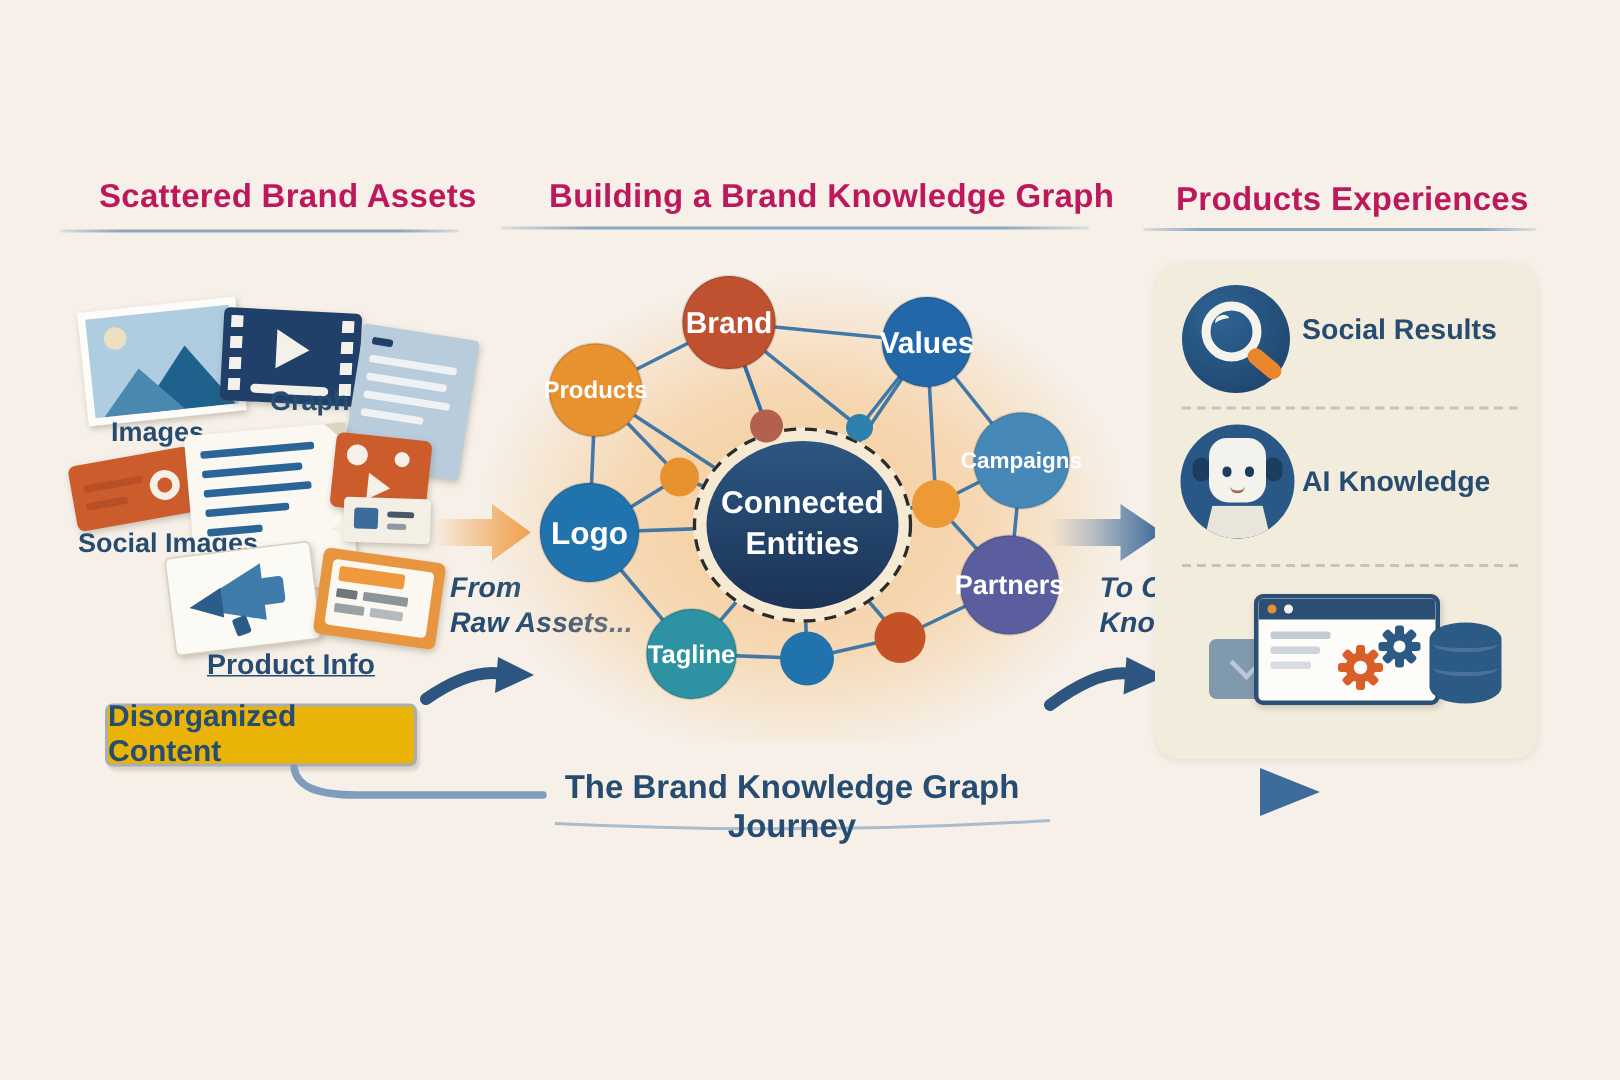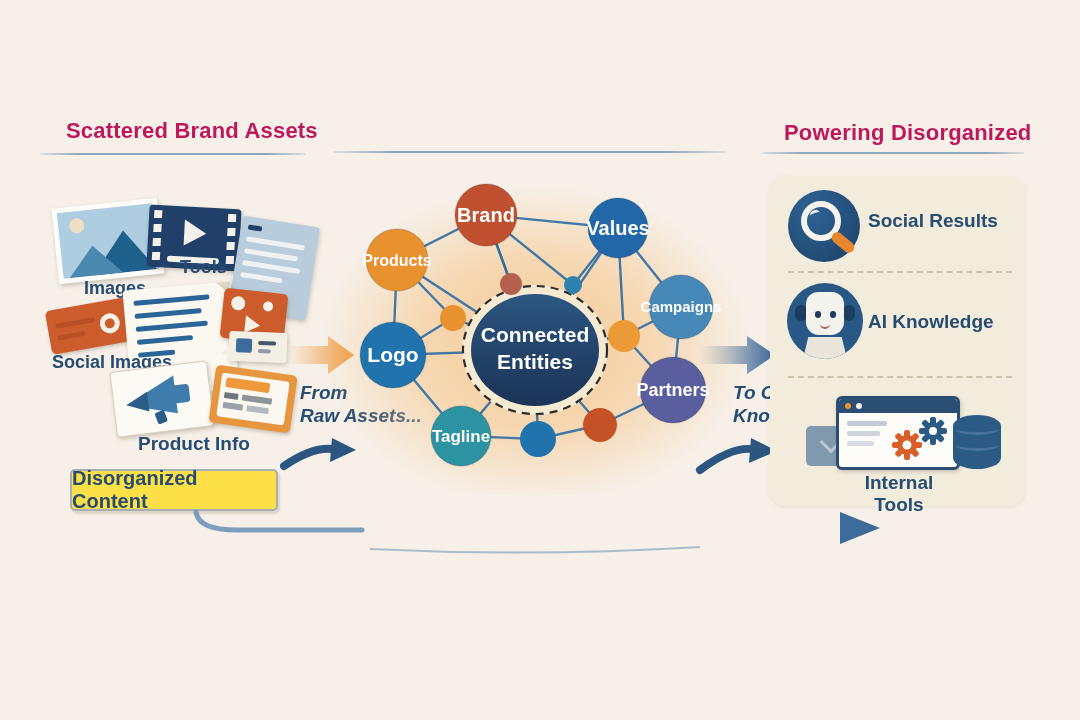--- a/index.html
+++ b/index.html
@@ -51,21 +51,21 @@
 
   .mega-card{left:113px;top:366px;width:96px;height:64px;transform:rotate(-7deg);background:#fcfaf4;border:1px solid #d8d0c0;border-radius:4px;}
   .info-card{left:212px;top:370px;width:82px;height:58px;transform:rotate(8deg);background:#e8953f;border-radius:5px;}
   .info-inner{position:absolute;left:7px;top:7px;right:7px;bottom:7px;background:#fbf8f1;border-radius:3px;overflow:hidden;}
   .ii-bar{position:absolute;left:5px;top:4px;width:44px;height:10px;background:#ee9a3c;border-radius:2px;}
   .ii-a{position:absolute;left:5px;top:19px;width:14px;height:6px;background:#6f767c;border-radius:1px;}
   .ii-b{position:absolute;left:23px;top:19px;width:30px;height:6px;background:#8d949a;border-radius:1px;}
   .ii-c{position:absolute;left:5px;top:29px;width:20px;height:6px;background:#9aa1a7;border-radius:1px;}
   .ii-d{position:absolute;left:29px;top:29px;width:22px;height:6px;background:#b3b9be;border-radius:1px;}
 
-  .disbox{left:70px;top:469px;width:204px;height:38px;background:#fde047;border:2px solid #a7aeb4;border-radius:5px;display:flex;align-items:center;justify-content:center;box-shadow:2px 3px 2px rgba(140,130,110,.25);}
+  .disbox{left:70px;top:469px;width:204px;height:38px;background:#eab308;border:2px solid #a7aeb4;border-radius:5px;display:flex;align-items:center;justify-content:center;box-shadow:2px 3px 2px rgba(140,130,110,.25);}
   .disbox span{font-size:20px;font-weight:bold;color:#274c72;}
 
   
   .panel{left:770px;top:176px;width:255px;height:330px;background:#f2ecdc;border-radius:16px;box-shadow:0 1px 4px rgba(120,100,70,.12);}
   .sep{position:absolute;left:788px;width:224px;border-top:2px dashed #ccc3ac;}
   .row-label{position:absolute;font-size:19px;font-weight:bold;color:#274c72;}
 
   .search-ic{left:788px;top:190px;width:72px;height:72px;border-radius:50%;background:radial-gradient(circle at 35% 30%,#2f6394,#1b4066);position:absolute;}
   .lens{position:absolute;left:13px;top:11px;width:28px;height:28px;border:6px solid #f6f3ec;border-radius:50%;}
   .lens-hl{position:absolute;left:22px;top:20px;width:10px;height:5px;border-top:3px solid #f6f3ec;border-radius:50% 50% 0 0;transform:rotate(-20deg);}
@@ -96,23 +96,24 @@
   .journey-label{left:350px;top:512px;width:356px;text-align:center;font-size:22px;font-weight:bold;color:#274c72;}
 </style>
 </head>
 <body>
 
 <div id="canvas">
 
   <div class="abs title" style="left:66px;top:118px;">Scattered Brand Assets</div>
   <div class="abs rule" style="left:40px;top:153px;width:266px;"></div>
 
+  <div class="abs title" style="left:366px;top:118px;">Building a Brand Knowledge Graph</div>
   <div class="abs rule" style="left:334px;top:151px;width:392px;"></div>
 
-  <div class="abs title" style="left:784px;top:120px;">Powering Disorganized</div>
+  <div class="abs title" style="left:784px;top:120px;">Products Experiences</div>
   <div class="abs rule" style="left:762px;top:152px;width:262px;"></div>
 
   <div class="card photo-card">
     <div class="photo-inner">
       <div class="sun"></div>
       <div class="mtn-back"></div>
       <div class="mtn-front"></div>
     </div>
   </div>
 
@@ -124,22 +125,22 @@
   </div>
 
   <div class="card bluedoc">
     <div class="tag"></div>
     <div class="ln" style="width:92%;"></div>
     <div class="ln" style="width:84%;"></div>
     <div class="ln" style="width:90%;"></div>
     <div class="ln" style="width:66%;"></div>
   </div>
 
-  <div class="abs lbl" style="left:84px;top:278px;">Images</div>
-  <div class="abs lbl" style="left:180px;top:257px;">Tools</div>
+  <div class="abs lbl" style="left:74px;top:278px;">Images</div>
+  <div class="abs lbl" style="left:180px;top:257px;">Graph</div>
 
   <div class="card tag-card">
     <div class="tag-stripe"></div>
     <div class="tag-stripe2"></div>
     <div class="tag-hole"></div>
   </div>
   <div class="abs string"></div>
 
   <div class="card whitedoc">
     <div class="fold"></div>
@@ -176,21 +177,21 @@
   <div class="card info-card">
     <div class="info-inner">
       <div class="ii-bar"></div>
       <div class="ii-a"></div>
       <div class="ii-b"></div>
       <div class="ii-c"></div>
       <div class="ii-d"></div>
     </div>
   </div>
 
-  <div class="abs lbl" style="left:138px;top:433px;font-size:19px;">Product Info</div>
+  <div class="abs lbl" style="left:138px;top:433px;font-size:19px;text-decoration:underline;">Product Info</div>
 
   <div class="abs disbox">
     <span>Disorganized Content</span>
   </div>
 
   <div class="abs caption" style="left:300px;top:382px;">
     <div>From</div>
     <div>Raw Assets...</div>
   </div>
   <div class="abs caption" style="left:733px;top:382px;">
@@ -343,28 +344,28 @@
           <circle r="9"></circle>
           <circle r="4" fill="#fdfcf8"></circle>
         </g>
       </g>
     </svg>
   </div>
   <div class="db">
     <div class="db-l db-l1"></div>
     <div class="db-l db-l2"></div>
   </div>
-  <div class="row-label" style="left:838px;top:472px;width:122px;text-align:center;">Internal Tools</div>
 
   <svg class="abs" style="left:150px;top:495px;" width="760" height="70" viewBox="150 495 760 70">
     <defs>
       <linearGradient id="jg" x1="0" y1="0" x2="1" y2="0">
         <stop offset="0" stop-color="#7e9cbb"></stop>
         <stop offset="1" stop-color="#3d6b9a"></stop>
       </linearGradient>
     </defs>
     <path d="M196,512 C198,524 210,530 238,530 L362,530" fill="none" stroke="#7e9cbb" stroke-width="5" stroke-linecap="round"></path>
     <path d="M370,549 Q535,557 700,547" fill="none" stroke="#a9bccb" stroke-width="2"></path>
     <line x1="697" y1="528" x2="842" y2="528" stroke="url(#jg)" stroke-width="6"></line>
     <polygon points="840,512 880,528 840,544" fill="#3d6b9a"></polygon>
   </svg>
+  <div class="abs journey-label">The Brand Knowledge Graph Journey</div>
 
 </div>
 
 </body></html>

